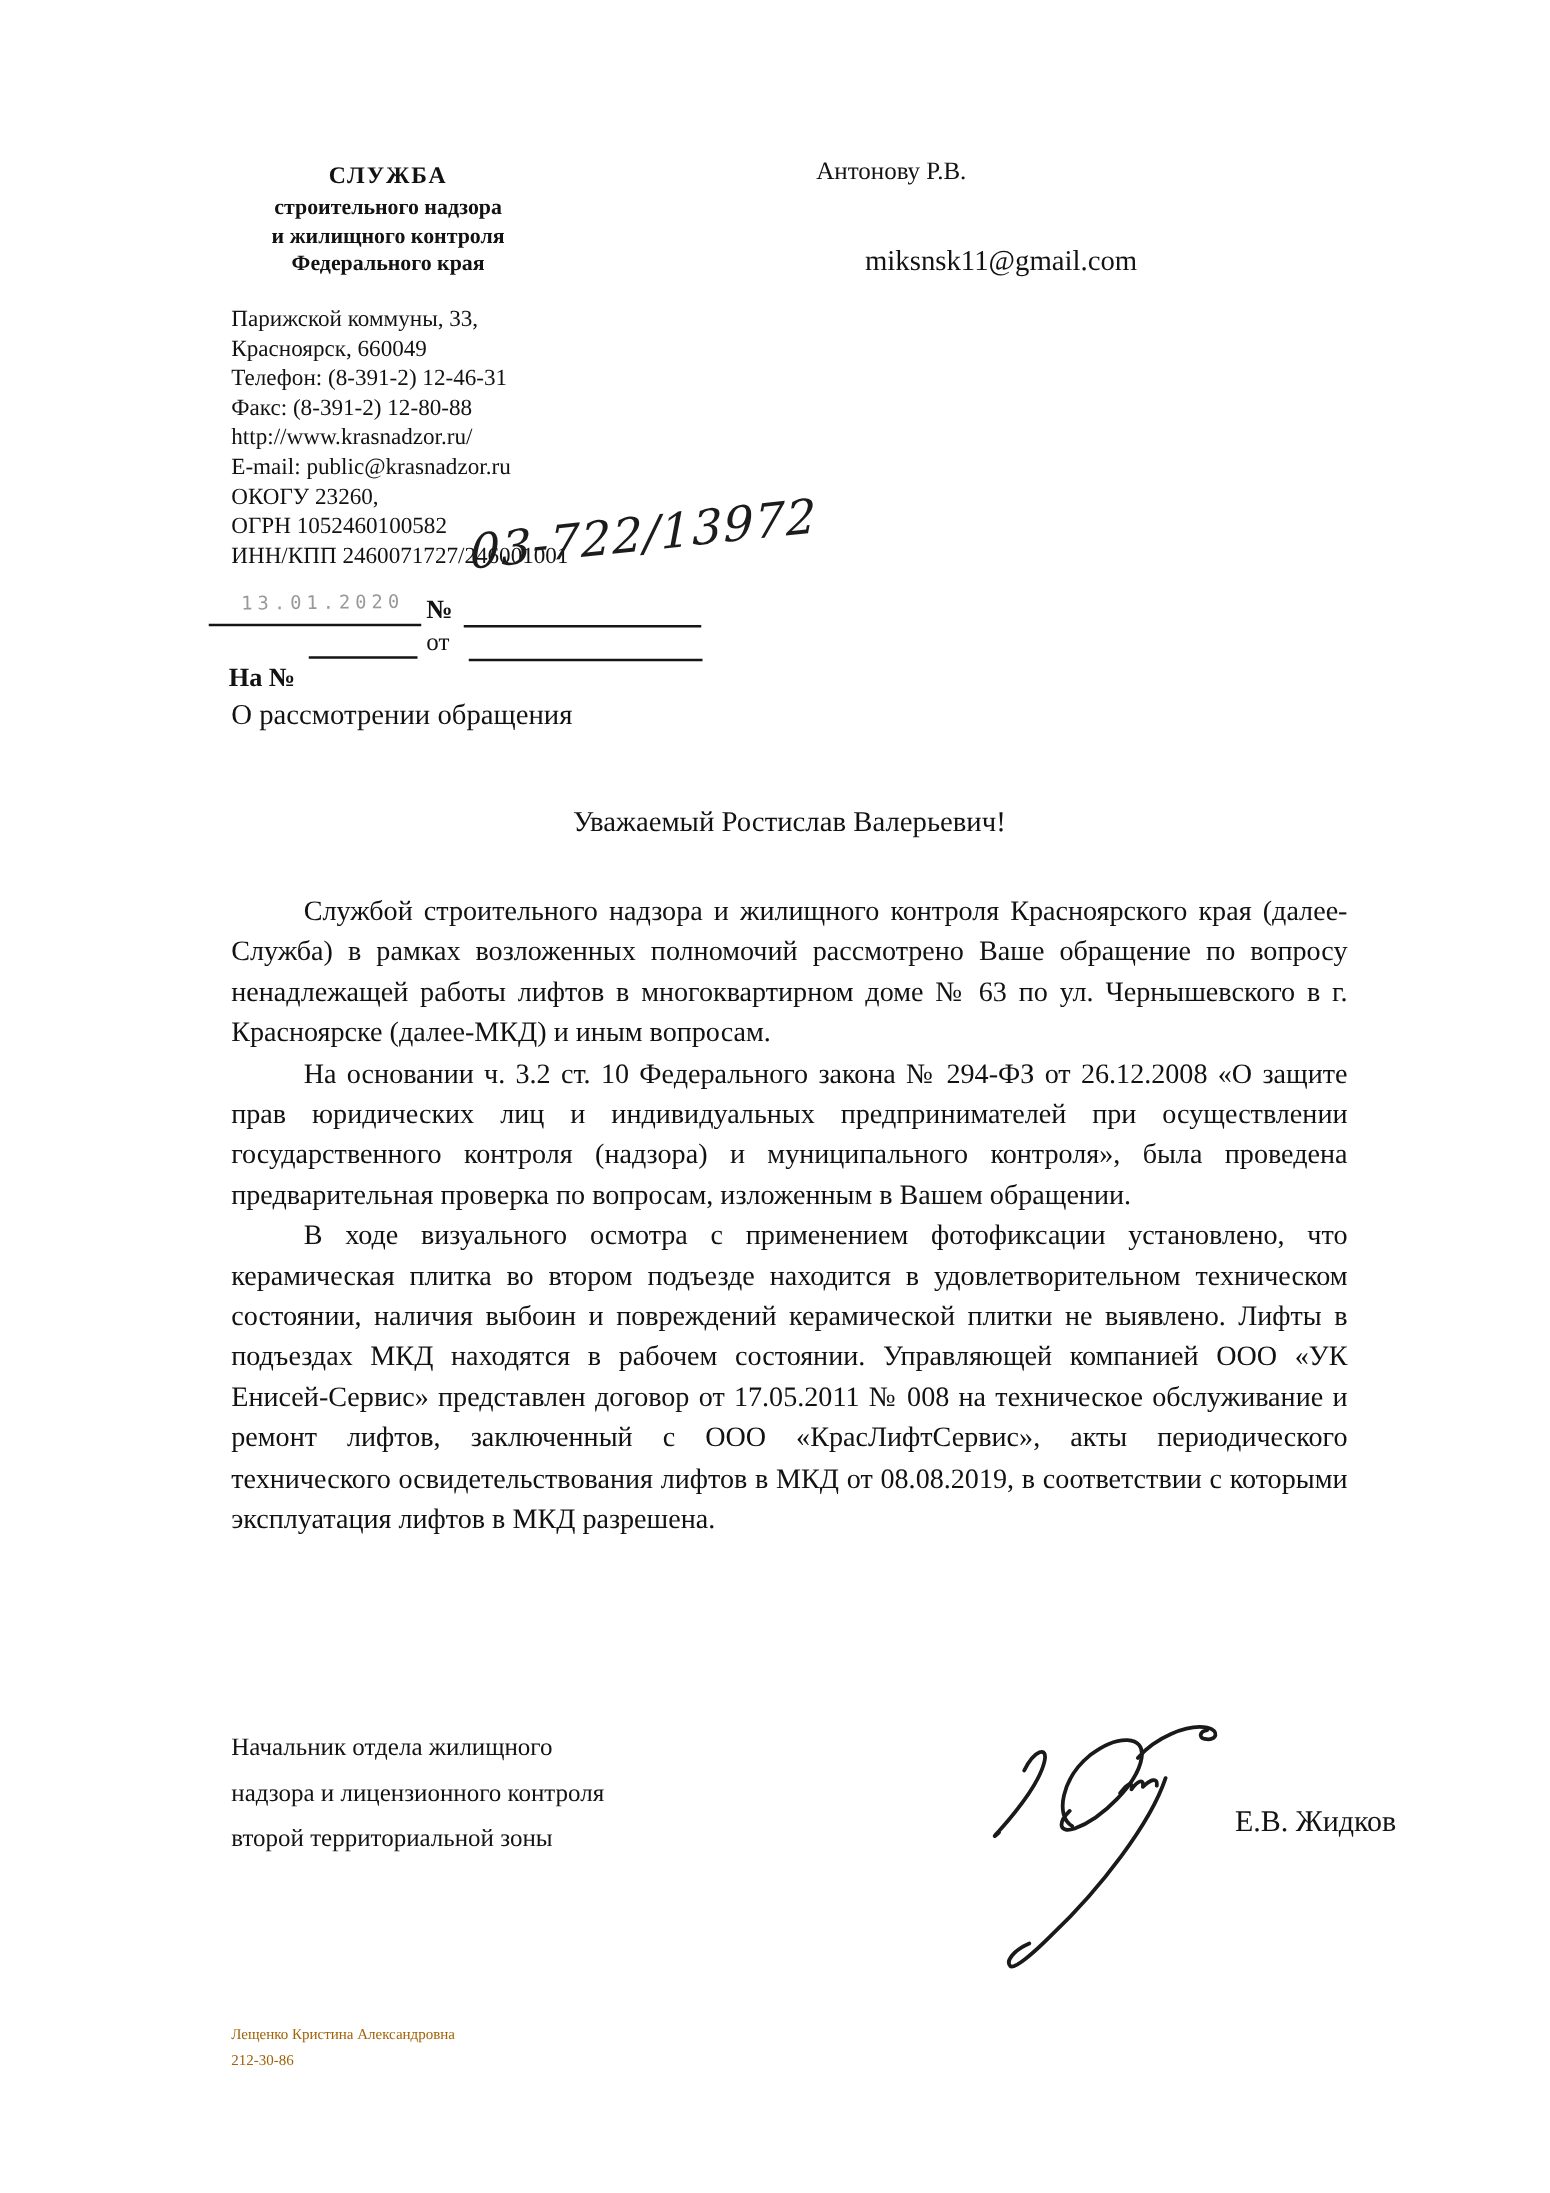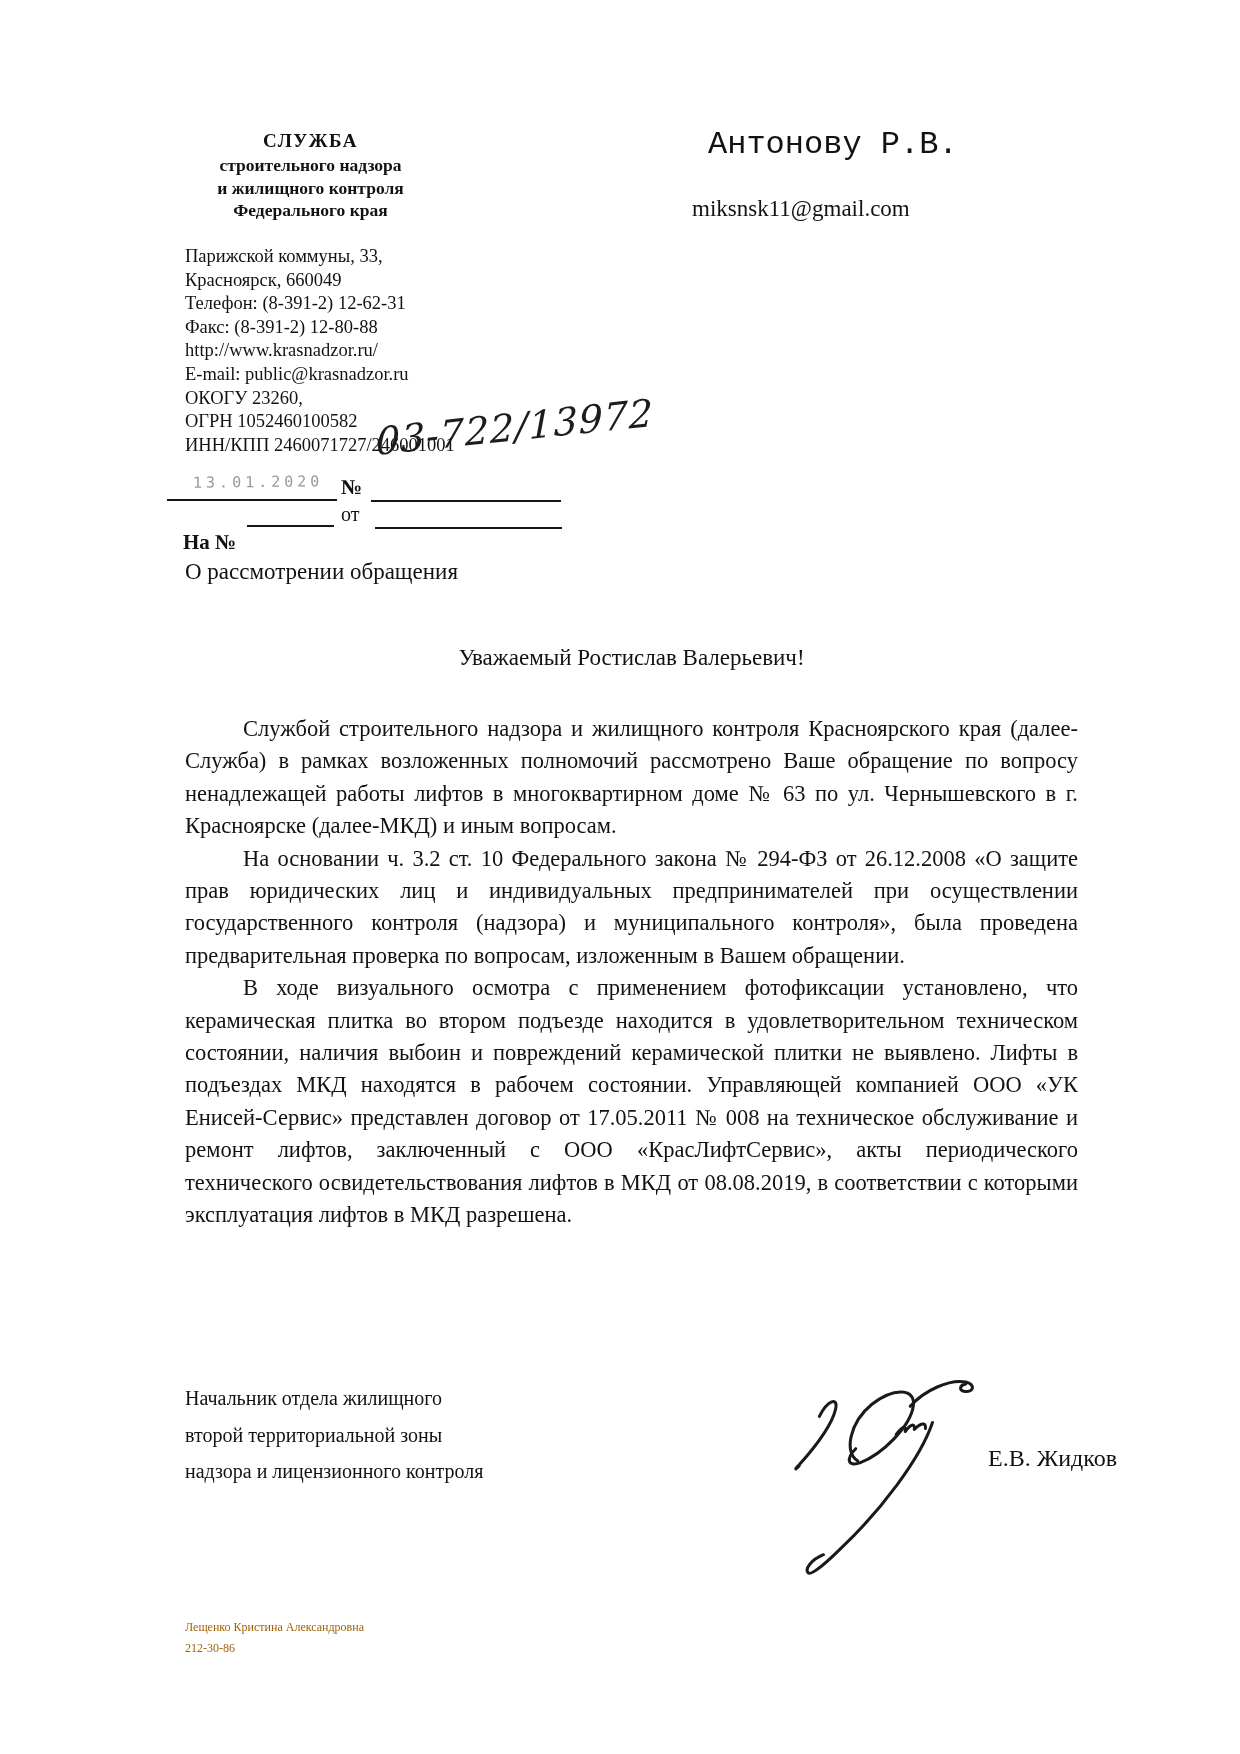--- a/index.html
+++ b/index.html
@@ -9,21 +9,21 @@
     background:#ffffff;
     font-family:"Liberation Serif", serif;
     color:#121212;
     overflow:hidden;
   }
   
   .org{position:absolute;left:163px;top:127px;width:295px;text-align:center;font-weight:bold;}
   .org-line-1{font-size:19px;line-height:27px;letter-spacing:1.5px;}
   .org-line{font-size:17.5px;line-height:22.5px;}
   
-  .recipient-name{position:absolute;left:708px;top:126px;font-size:32px;font-family:Liberation Mono, monospace;}
+  .recipient-name{position:absolute;left:653px;top:126px;font-size:20px;}
   .recipient-email{position:absolute;left:692px;top:196px;font-size:23px;}
   
   .addr{position:absolute;left:185px;top:245px;font-size:18.5px;line-height:23.6px;}
   
   .date-stamp{
     position:absolute;left:193px;top:473px;
     font-family:"DejaVu Sans Mono", monospace;
     font-size:15px;letter-spacing:4px;color:#8e8e8e;opacity:.9;
     transform:rotate(-.6deg);
   }
@@ -68,21 +68,21 @@
     <div class="org-line">и жилищного контроля</div>
     <div class="org-line">Федерального края</div>
   </div>
 
   <div class="recipient-name">Антонову Р.В.</div>
   <div class="recipient-email">miksnsk11@gmail.com</div>
 
   <div class="addr">
     <div>Парижской коммуны, 33,</div>
     <div>Красноярск, 660049</div>
-    <div>Телефон: (8-391-2) 12-62-31</div>
+    <div>Телефон: (8-391-2) 12-46-31</div>
     <div>Факс: (8-391-2) 12-80-88</div>
     <div>http://www.krasnadzor.ru/</div>
     <div>E-mail: public@krasnadzor.ru</div>
     <div>ОКОГУ 23260,</div>
     <div>ОГРН 1052460100582</div>
     <div>ИНН/КПП 2460071727/246001001</div>
   </div>
 
   <div class="date-stamp">13.01.2020</div>
   <div class="u u1"></div>
@@ -98,22 +98,22 @@
   <div class="salutation">Уважаемый Ростислав Валерьевич!</div>
 
   <div class="body-text">
     <p>Службой строительного надзора и жилищного контроля Красноярского края (далее-Служба) в рамках возложенных полномочий рассмотрено Ваше обращение по вопросу ненадлежащей работы лифтов в многоквартирном доме № 63 по ул. Чернышевского в г. Красноярске (далее-МКД) и иным вопросам.</p>
     <p>На основании ч. 3.2 ст. 10 Федерального закона № 294-ФЗ от 26.12.2008 «О защите прав юридических лиц и индивидуальных предпринимателей при осуществлении государственного контроля (надзора) и муниципального контроля», была проведена предварительная проверка по вопросам, изложенным в Вашем обращении.</p>
     <p>В ходе визуального осмотра с применением фотофиксации установлено, что керамическая плитка во втором подъезде находится в удовлетворительном техническом состоянии, наличия выбоин и повреждений керамической плитки не выявлено. Лифты в подъездах МКД находятся в рабочем состоянии. Управляющей компанией ООО «УК Енисей-Сервис» представлен договор от 17.05.2011 № 008 на техническое обслуживание и ремонт лифтов, заключенный с ООО «КрасЛифтСервис», акты периодического технического освидетельствования лифтов в МКД от 08.08.2019, в соответствии с которыми эксплуатация лифтов в МКД разрешена.</p>
   </div>
 
   <div class="sig-block">
     <div>Начальник отдела  жилищного</div>
+    <div>надзора и лицензионного контроля</div>
     <div>второй территориальной зоны</div>
-    <div>надзора и лицензионного контроля</div>
   </div>
 
   <svg class="signature" viewBox="0 0 200 208" aria-hidden="true">
     <path d="M36,42 C44,26 55,22 52,35 C48,52 32,72 16,90 C12,94 11,96 16,91"></path>
     <path d="M74,86 C60,78 66,48 88,30 C110,13 132,14 129,32 C126,52 98,80 76,88 C64,92 62,84 72,74"></path>
     <path d="M126,32 C140,16 165,5 181,8 C191,10 189,19 179,17 C174,16 175,11 181,10"></path>
     <path d="M112,60 C118,52 122,50 121,57 C126,50 131,48 130,55 C136,49 142,47 141,54"></path>
     <path d="M148,48 C136,84 96,136 58,172 C44,186 28,200 25,197 C21,193 28,184 40,179"></path>
   </svg>
 

